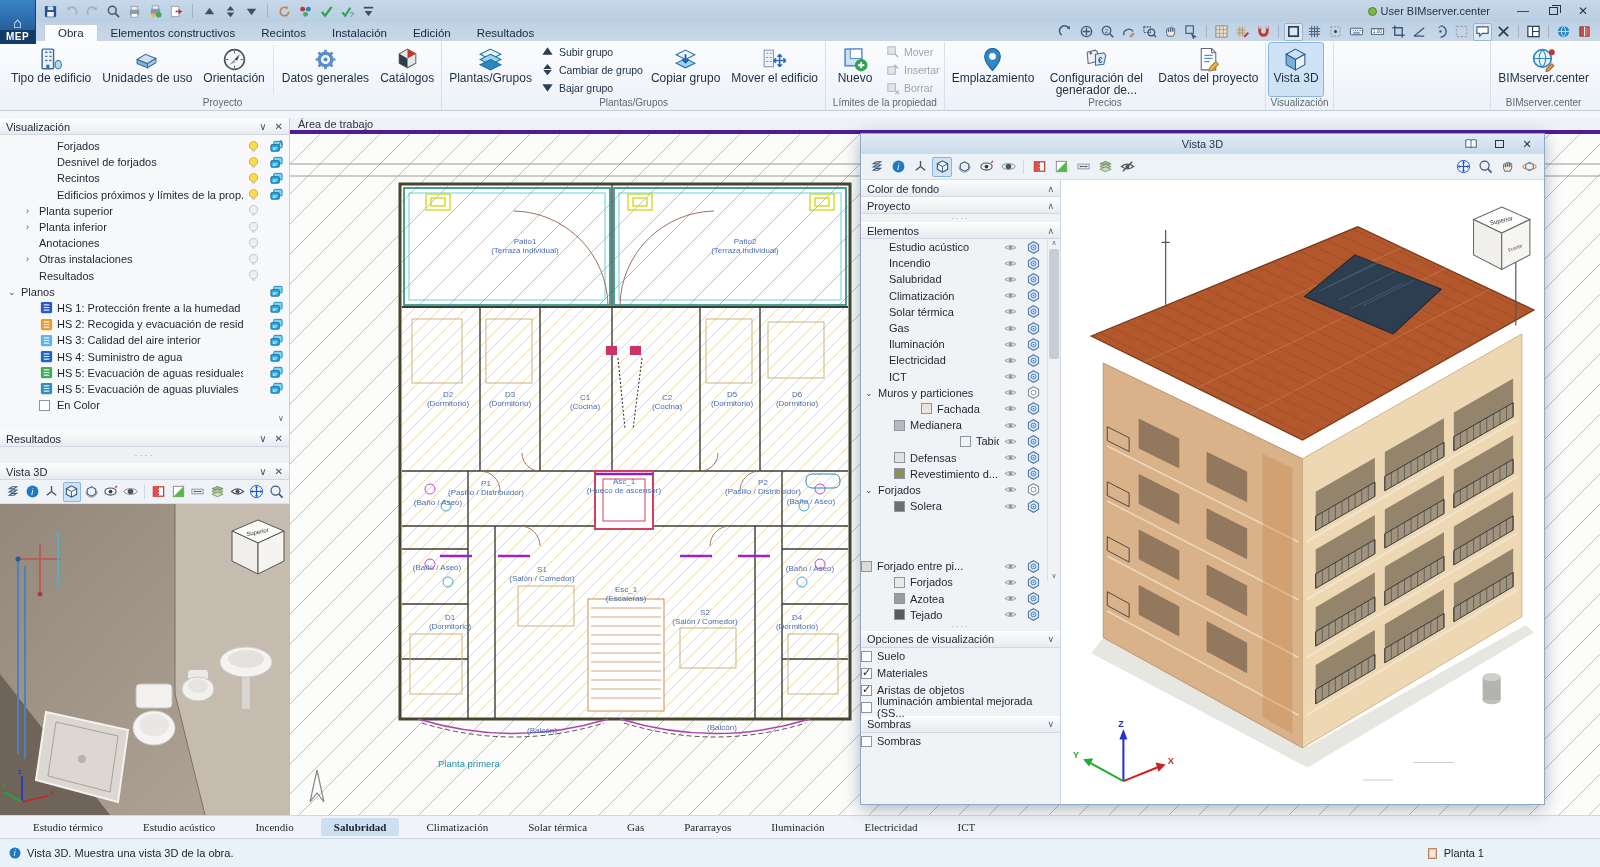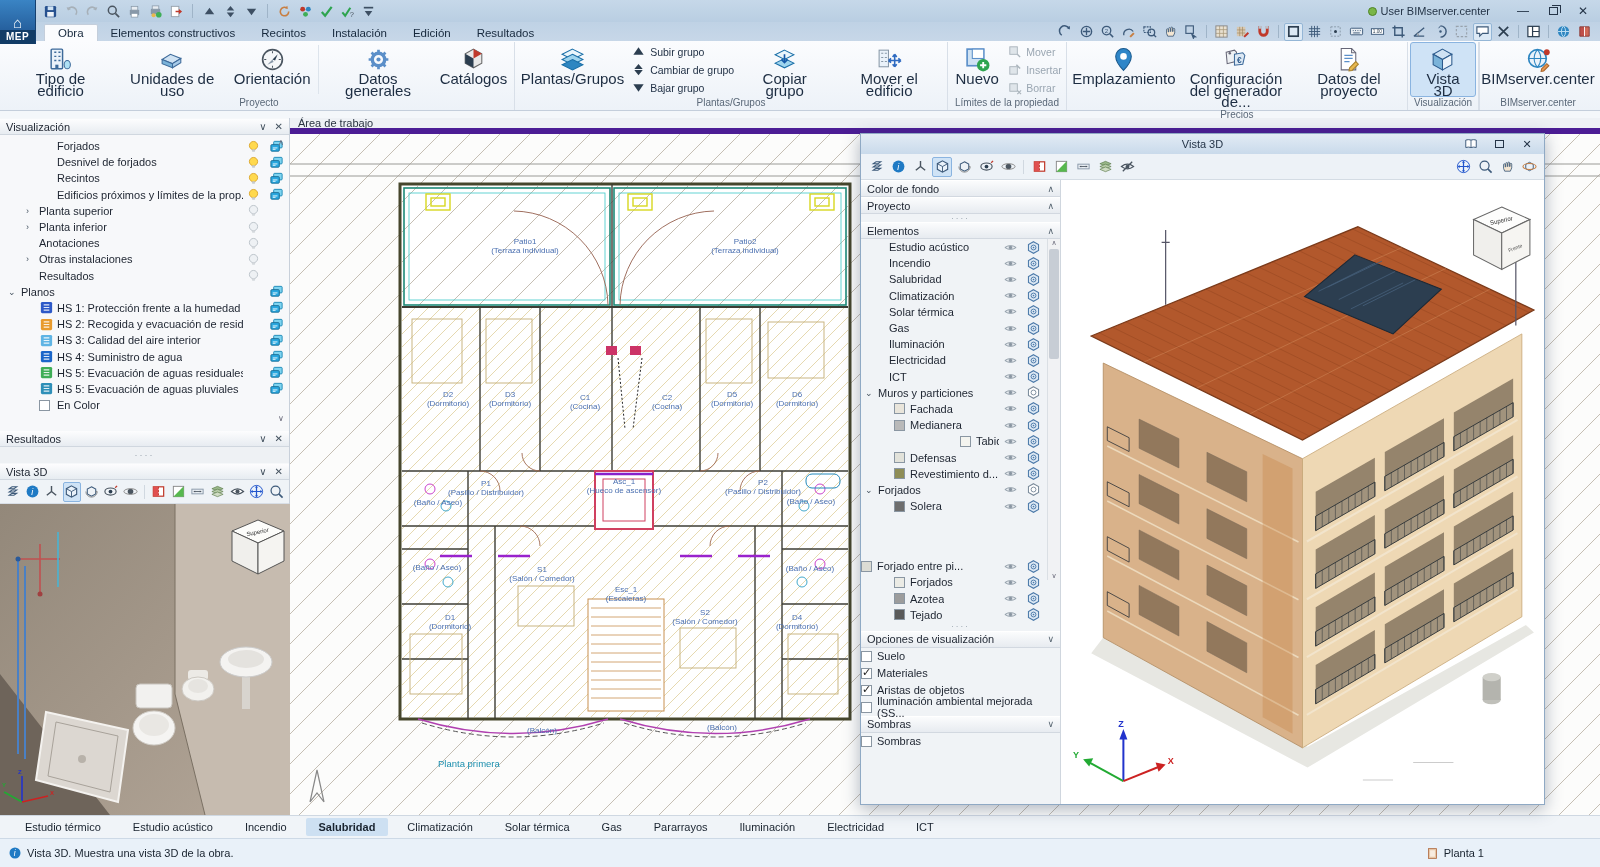--- a/index.html
+++ b/index.html
@@ -37,21 +37,21 @@
   .vt-sep{width:1px;height:13px;background:#9fb4c8;margin:0 3px;}
 
   
   .ribbon{position:absolute;left:0;top:41px;width:100%;height:70px;background:linear-gradient(#fbfcfe,#edf2f8);border-bottom:1px solid #c4cedb;display:flex;align-items:stretch;padding:1px 4px 0;}
   .rgroup{display:flex;flex-direction:column;border-right:1px solid #d8dfe8;padding:0 2px;}
   .rgroup.rright{margin-left:auto;border-left:1px solid #d8dfe8;border-right:none;}
   .rbody{display:flex;flex:1;align-items:stretch;gap:1px;}
   .rbig{display:flex;flex-direction:column;align-items:center;justify-content:flex-start;min-width:54px;max-width:112px;padding:2px 4px 0;border:1px solid transparent;border-radius:3px;text-align:center;}
   .rbig.selected{background:#cfe3f6;border-color:#8ab4e0;}
   .rbig-ic{height:28px;display:flex;align-items:center;}
-  .rbig-lb{font-size:15px;line-height:11.5px;color:#1d2d42;}
+  .rbig-lb{font-size:12px;line-height:11.5px;color:#1d2d42;}
   .rstack{display:flex;flex-direction:column;justify-content:center;gap:3px;padding:0 2px;}
   .rsmall{display:flex;align-items:center;gap:4px;font-size:10.5px;color:#1d2d42;white-space:nowrap;}
   .rsmall.disabled{color:#9aa6b2;}
   .rsep{width:1px;background:#dde4ec;margin:3px 2px;}
   .glabel{font-size:10px;color:#5a6878;text-align:center;padding:0 2px 2px;}
 
   
   .leftcol{position:absolute;left:0;top:118px;width:290px;height:697px;background:#eef1f4;border-right:1px solid #c8d0da;}
   .panel-h{height:17px;display:flex;align-items:center;background:linear-gradient(#fdfdfe,#e7ecf1);border-top:1px solid #f6f8fa;border-bottom:1px solid #d0d7df;padding:0 6px;color:#1d2430;}
   .ph-btns{margin-left:auto;display:flex;gap:8px;color:#44525f;font-size:10px;}
@@ -73,21 +73,21 @@
   .respanel{position:absolute;left:0;top:312px;width:100%;}
   .v3dpanel{position:absolute;left:0;top:345px;width:100%;}
   .ptool{display:flex;align-items:center;gap:2px;padding:2px 4px;background:#eff3f7;border-bottom:1px solid #d8dee6;height:24px;}
   .tool-ic{width:20px;height:20px;display:inline-flex;align-items:center;justify-content:center;border-radius:2px;}
   .tool-ic.active{background:#cfe3f6;border:1px solid #8ab4e0;}
   .tool-sep{width:1px;height:14px;background:#d0d8e0;margin:0 3px;}
   .bathview{position:absolute;left:0;top:386px;width:290px;height:311px;}
 
   
   .workarea{position:absolute;left:290px;top:118px;width:1310px;height:697px;background:#fff;}
-  .wa-header{height:16px;background:#eef1f5;border-bottom:6px solid #4c1d95;display:flex;align-items:center;padding:0 8px;color:#2a3442;}
+  .wa-header{height:16px;background:#eef1f5;border-bottom:4px solid #4c1d95;display:flex;align-items:center;padding:0 8px;color:#2a3442;}
   .plab{font-size:8px;fill:#4a6fb0;}
   .plab-floor{font-size:9.5px;fill:#1d8fae;}
 
   
   .win3d{position:absolute;left:860px;top:133px;width:685px;height:672px;background:#eef2f6;border:1px solid #8fa9c4;box-shadow:0 4px 16px rgba(30,50,80,.35);display:flex;flex-direction:column;z-index:20;}
   .w3-title{height:20px;background:linear-gradient(#e2ebf4,#c9daeb);position:relative;display:flex;align-items:center;flex:none;}
   .w3-title-text{position:absolute;left:0;right:0;text-align:center;color:#243447;}
   .w3-btns{margin-left:auto;display:flex;align-items:center;gap:6px;padding-right:6px;z-index:2;}
   .w3-btn{width:22px;height:16px;display:flex;align-items:center;justify-content:center;color:#243447;font-size:11px;}
   .maxbox{width:9px;height:8px;border:1px solid #243447;}
@@ -113,21 +113,21 @@
   .escroll .thumb{position:absolute;top:10px;left:1px;width:10px;height:110px;background:#c7cdd5;border-radius:2px;}
   .orow{display:flex;align-items:center;height:17px;gap:5px;}
   .w3-view{flex:1;position:relative;background:#fff;overflow:hidden;}
   .cubelab{font-size:6px;fill:#333;}
   .cubelab2{font-size:5px;fill:#555;}
   .axlab{font-size:9px;font-weight:bold;}
   .axlab-sm{font-size:6px;font-weight:bold;}
 
   
   .bottombar{position:absolute;left:0;top:815px;width:100%;height:23px;background:#f0f4f8;border-top:1px solid #cfd8e2;display:flex;align-items:center;}
-  #bottom-tabs{display:flex;align-items:center;height:100%;padding-left:12px;gap:6px;}
+  #bottom-tabs{display:flex;align-items:center;height:100%;padding-left:20px;gap:14px;font-family:Liberation Serif, serif;}
   .btab{padding:3px 13px;font-size:11px;color:#18222e;white-space:nowrap;}
   .btab.active{background:#cde0f2;font-weight:bold;border-radius:2px;}
   .statusbar{position:absolute;left:0;top:838px;width:100%;height:29px;background:#e9f1f9;border-top:1px solid #cdd9e6;display:flex;align-items:center;padding:0 8px;color:#18222e;}
   .sb-msg{margin-left:5px;}
   .sb-right{margin-left:auto;margin-right:108px;display:flex;align-items:center;gap:5px;}
 </style>
 </head>
 <body>
 
 <div id="app">
@@ -1548,21 +1548,21 @@
                   <circle cx="8" cy="8" r="1.8" fill="#8a96a2"></circle>
                 </svg>
               </span>
               <span class="ecube">
                 <svg viewBox="0 0 16 16" width="15" height="15">
                   <path d="M8 1.8l5.4 3.1v6.2L8 14.2 2.6 11.1V4.9z" fill="#fff" stroke="#7a8a9a" stroke-width="1.1"></path>
                   <circle cx="8" cy="8" r="2.6" fill="none" stroke="#7a8a9a" stroke-width="1"></circle>
                 </svg>
               </span>
             </div>
-            <div class="erow" style="padding-left: 33px;">
+            <div class="erow" style="padding-left: 33px; margin-left: 27px;">
               <span class="swatch" style="background: rgb(233, 229, 219);"></span>
               <span class="elb">Fachada</span>
               <span class="espacer"></span>
               <span class="eeye">
                 <svg viewBox="0 0 16 16" width="15" height="15">
                   <path d="M2 8Q8 4 14 8Q8 12 2 8z" fill="#e8ecf0" stroke="#8a96a2" stroke-width="1"></path>
                   <circle cx="8" cy="8" r="1.8" fill="#8a96a2"></circle>
                 </svg>
               </span>
               <span class="ecube">

